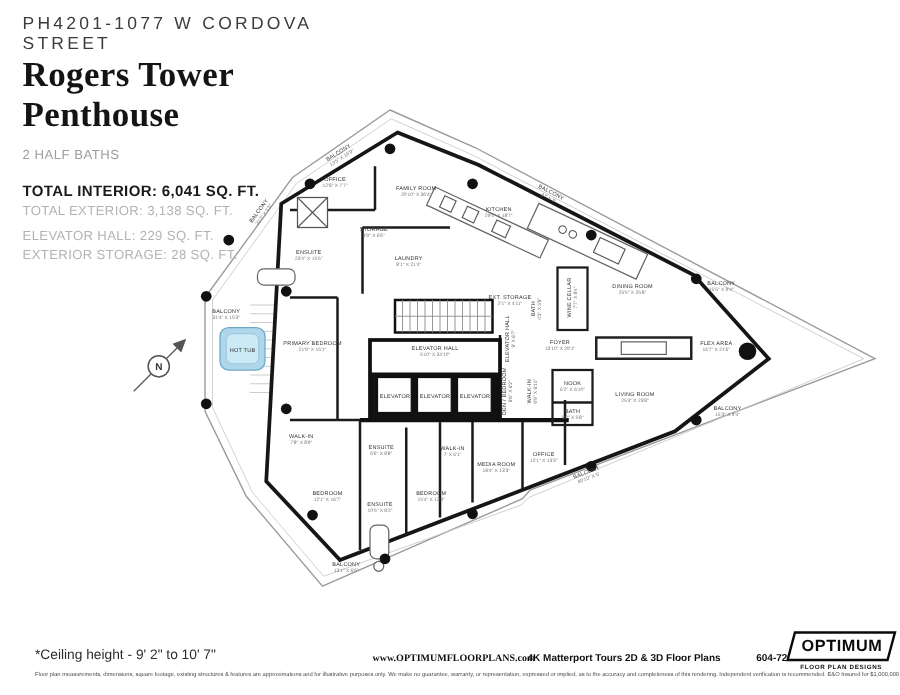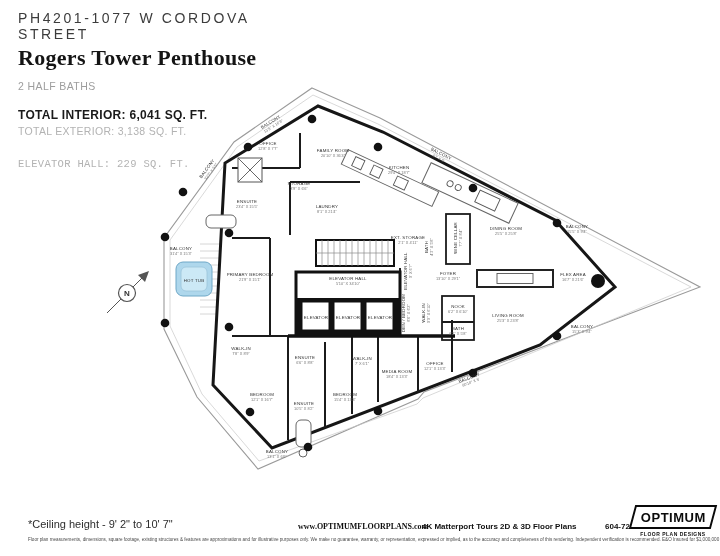--- a/index.html
+++ b/index.html
@@ -3,26 +3,26 @@
 <meta charset="utf-8">
 <style>
   html,body{margin:0;padding:0;}
   body{
     width:720px;height:556px;position:relative;background:#ffffff;
     font-family:"Liberation Sans",sans-serif;overflow:hidden;color:#222;
   }
   
   .header{position:absolute;left:18px;top:10px;width:270px;}
   .addr{font-size:14px;letter-spacing:2.6px;color:#3c3c3c;}
-  .title{font-family:"Liberation Serif",serif;font-size:22px;font-weight:700;color:#141414;margin-top:3px;letter-spacing:.3px;}
+  .title{font-family:"Liberation Serif",serif;font-size:28px;font-weight:700;color:#141414;margin-top:3px;letter-spacing:.3px;}
   .config{margin-top:8px;font-size:10.5px;color:#9d9d9d;line-height:1.5;letter-spacing:.4px;}
   .stats1{margin-top:13px;}
   .stat-strong{font-size:12px;font-weight:bold;color:#1a1a1a;letter-spacing:.3px;}
   .stat-dim{font-size:10.5px;color:#b3b3b3;letter-spacing:.3px;margin-top:3px;}
-  .stats2{margin-top:21px;font-family:Liberation Mono, monospace;}
+  .stats2{margin-top:8px;}
   
   svg.plan{position:absolute;left:0;top:0;}
   .outer-line{fill:none;stroke:#9a9a9a;stroke-width:1.1;}
   .inner-line{fill:none;stroke:#c9c9c9;stroke-width:.7;}
   .unit{fill:#ffffff;stroke:#161616;stroke-width:3;stroke-linejoin:miter;}
   .walls{fill:none;stroke:#1b1b1b;stroke-width:2;}
   .walls-heavy{fill:none;stroke:#111;stroke-width:3.4;}
   .thin{fill:none;stroke:#555;stroke-width:.9;}
   .fixture{fill:#ffffff;stroke:#666;stroke-width:1;}
   .hatch{stroke:#8a8a8a;stroke-width:.7;}
@@ -191,20 +191,21 @@
   <div class="title">Rogers Tower Penthouse</div>
   <div class="config">
     <div>2 HALF BATHS</div>
   </div>
   <div class="stats1">
     <div class="stat-strong">TOTAL INTERIOR: 6,041 SQ. FT.</div>
     <div class="stat-dim">TOTAL EXTERIOR: 3,138 SQ. FT.</div>
   </div>
   <div class="stats2">
     <div class="stat-dim">ELEVATOR HALL: 229 SQ. FT.</div>
+    <div class="stat-dim">EXTERIOR STORAGE: 28 SQ. FT.</div>
   </div>
 </div>
 
 <div class="ceiling">*Ceiling height - 9' 2" to 10' 7"</div>
 <div class="flink f-web">www.OPTIMUMFLOORPLANS.com</div>
 <div class="flink f-tours">4K Matterport Tours</div>
 <div class="flink f-plans">2D &amp; 3D Floor Plans</div>
 <div class="flink f-phone">604-729-5033</div>
 <div class="disclaimer">Floor plan measurements, dimensions, square footage, existing structures &amp; features are approximations and for illustrative purposes only. We make no guarantee, warranty, or representation, expressed or implied, as to the accuracy and completeness of this rendering. Independent verification is recommended. E&amp;O Insured for $1,000,000</div>
 <div class="logo">

